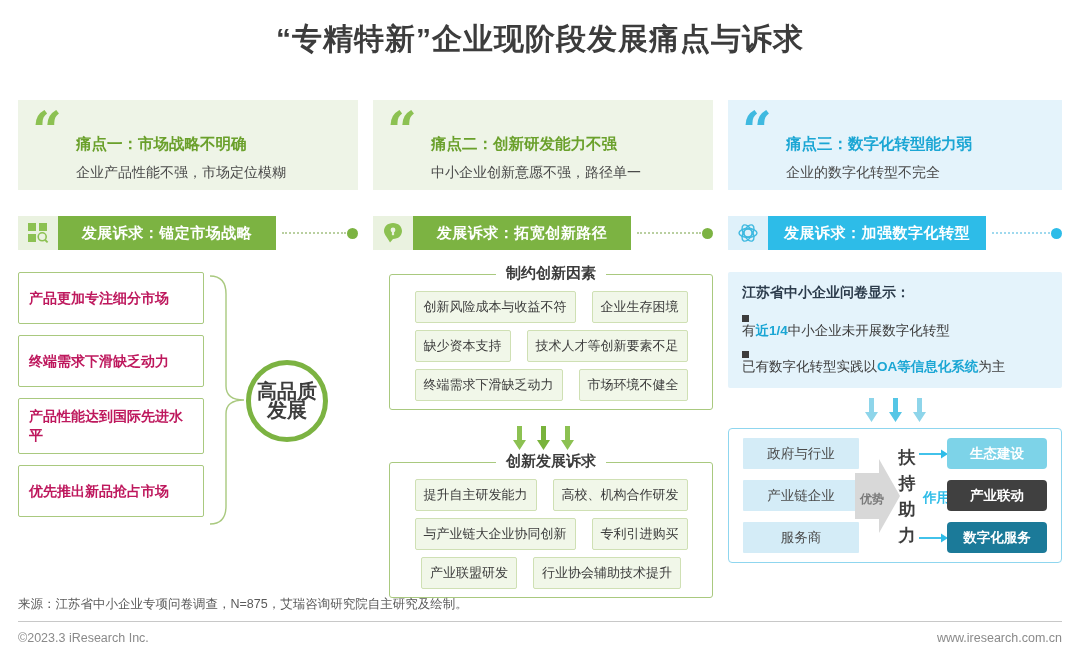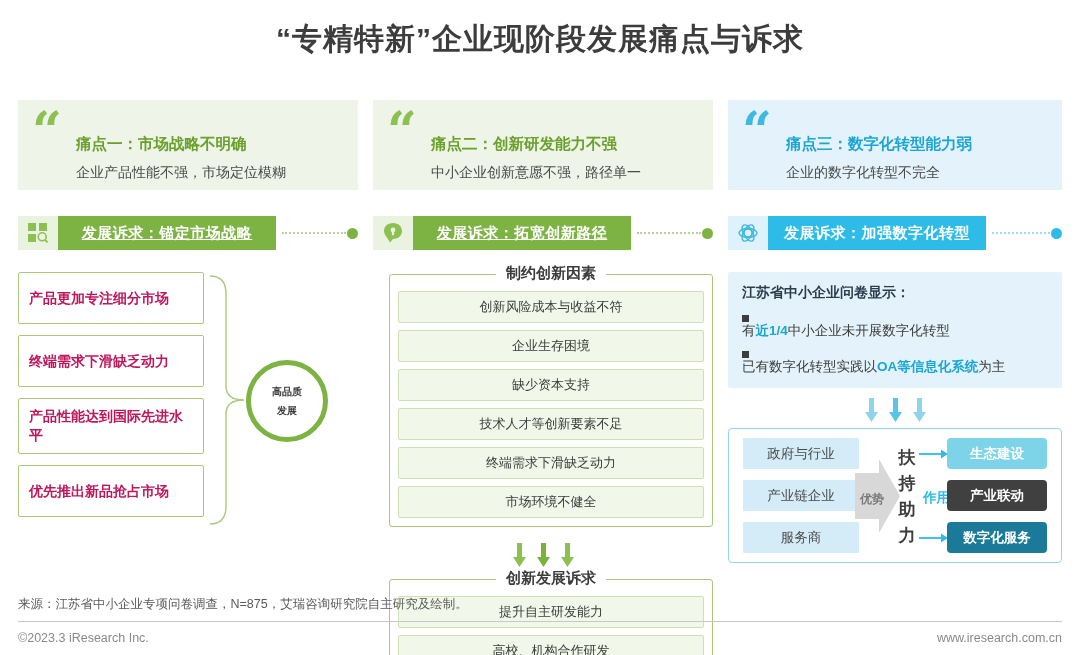--- a/index.html
+++ b/index.html
@@ -89,21 +89,21 @@
     flex: none;
     width: 218px;
     display: flex;
     align-items: center;
     justify-content: center;
     color: #ffffff;
     font-size: 15px;
     font-weight: bold;
     letter-spacing: 0.5px;
   }
-  .bp-green { background: #7cb342; text-decoration: underline; }
+  .bp-green { background: #7cb342; }
   .bp-blue  { background: #2dbce8; }
   .banner-tail {
     flex: 1;
     position: relative;
     display: flex;
     align-items: center;
   }
   .dotline {
     flex: 1;
     height: 0;
@@ -144,21 +144,21 @@
   .ring {
     position: absolute;
     left: 228px; top: 88px;
     width: 82px; height: 82px;
     border: 5px solid #7cb342;
     border-radius: 50%;
     display: flex;
     flex-direction: column;
     align-items: center;
     justify-content: center;
-    font-size: 10px;
+    font-size: 20px;
     font-weight: bold;
     color: #3c3c3c;
     line-height: 19px;
     background: #fff;
   }
   .ring-shadow {
     position: absolute;
     left: 238px; top: 92px;
     width: 82px; height: 82px;
     border: 5px solid #d9e8c4;
@@ -181,24 +181,23 @@
     transform: translateX(-50%);
     background: #ffffff;
     padding: 0 10px;
     font-size: 15px;
     font-weight: bold;
     color: #3c3c3c;
     white-space: nowrap;
   }
   .tagrow {
     display: flex;
-    gap: 7px;
+    gap: 16px;
     margin-bottom: 7px;
     justify-content: center;
-    flex-direction: column;
   }
   .tagrow:last-child { margin-bottom: 0; }
   .tag {
     background: #f1f7e9;
     border: 1px solid #cfe0b4;
     border-radius: 2px;
     padding: 6px 8px;
     font-size: 13px;
     color: #3c3c3c;
     white-space: nowrap;
@@ -457,20 +456,24 @@
       <div class="fset" style="margin-top:10px;">
         <div class="fset-legend">创新发展诉求</div>
         <div class="tagrow">
           <span class="tag">提升自主研发能力</span>
           <span class="tag">高校、机构合作研发</span>
         </div>
         <div class="tagrow">
           <span class="tag">与产业链大企业协同创新</span>
           <span class="tag">专利引进购买</span>
         </div>
+        <div class="tagrow">
+          <span class="tag">产业联盟研发</span>
+          <span class="tag">行业协会辅助技术提升</span>
+        </div>
       </div>
     </div>
 
     <div class="col col-3">
 
       <div class="pain-card pain-blue">
         <span class="quote q-blue">“</span>
         <div class="pain-head h-blue">痛点三：数字化转型能力弱</div>
         <div class="pain-sub">企业的数字化转型不完全</div>
       </div>

